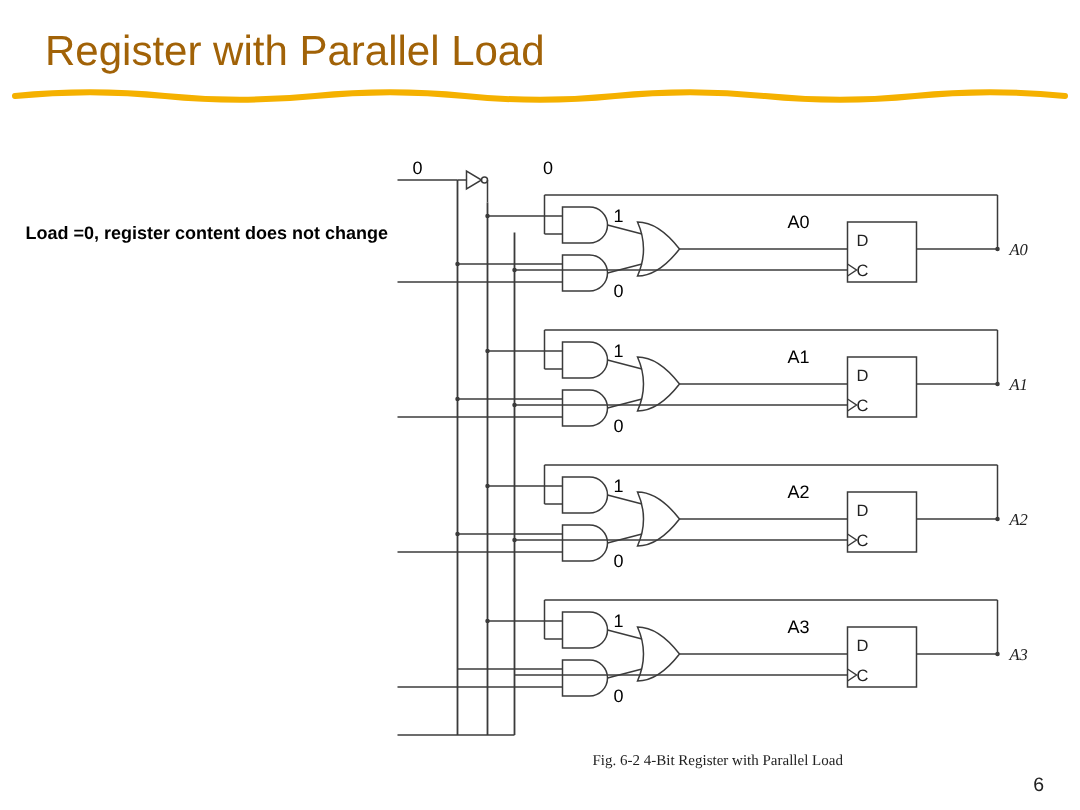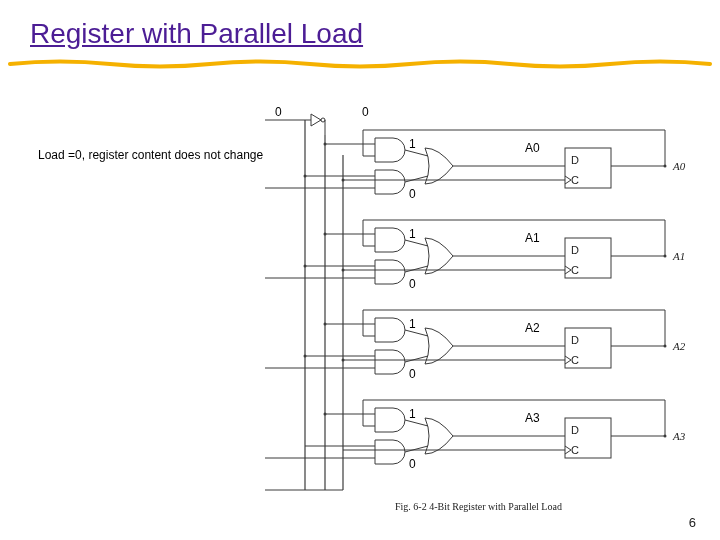--- a/index.html
+++ b/index.html
@@ -10,22 +10,21 @@
     font-family: Arial, Helvetica, sans-serif;
     background: white;
     position: relative;
     overflow: hidden;
   }
   .title {
     position: absolute;
     top: 18px;
     left: 30px;
     font-size: 28px;
-    color: #4c1d95;
-    text-decoration: underline;
+    color: #a16207;
   }
   .underline {
     position: absolute;
     top: 58px;
     left: 0;
     width: 720px;
     height: 12px;
   }
   .note {
     position: absolute;
@@ -58,21 +57,21 @@
 </style>
 </head>
 <body>
 
 <div class="title">Register with Parallel Load</div>
 
 <svg class="underline" viewBox="0 0 720 12" preserveAspectRatio="none">
   <path d="M10,6 Q 60,1 110,6 T 210,6 T 310,6 T 410,6 T 510,6 T 610,6 T 710,6" stroke="#f5b100" stroke-width="4" fill="none" stroke-linecap="round"></path>
 </svg>
 
-<div class="note" style="top:148px; left:38px;">Load =0, register content does not change</div>
+<div class="note" style="top:148px; left:17px;font-weight:bold;">Load =0, register content does not change</div>
 
 <div class="note" style="top:105px; left:275px;">0</div>
 <div class="note" style="top:105px; left:362px;">0</div>
 
 <svg class="diagram" viewBox="0 0 440 430">
 
   <line class="bus" x1="40" y1="30" x2="40" y2="400"></line>
   <line class="bus" x1="60" y1="45" x2="60" y2="400"></line>
   <line class="bus" x1="20" y1="400" x2="20" y2="400"></line>
 

